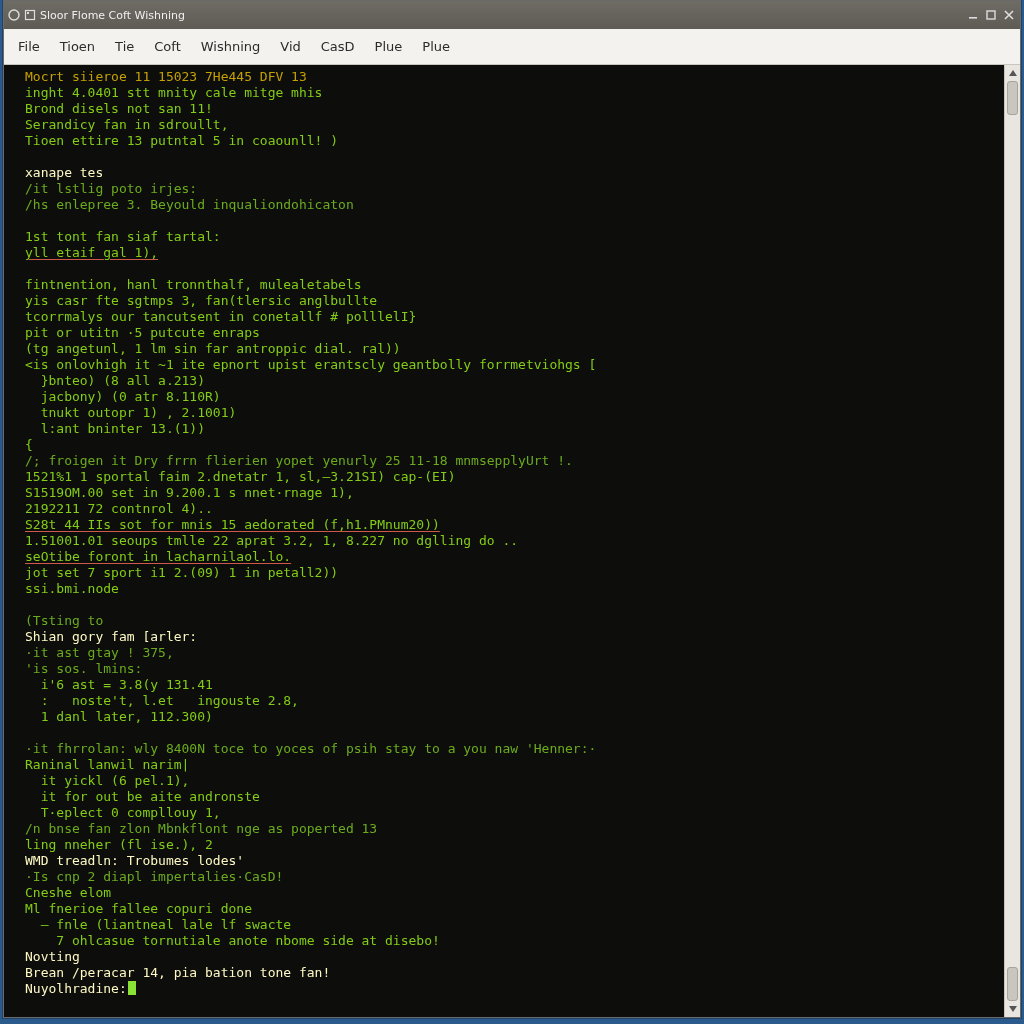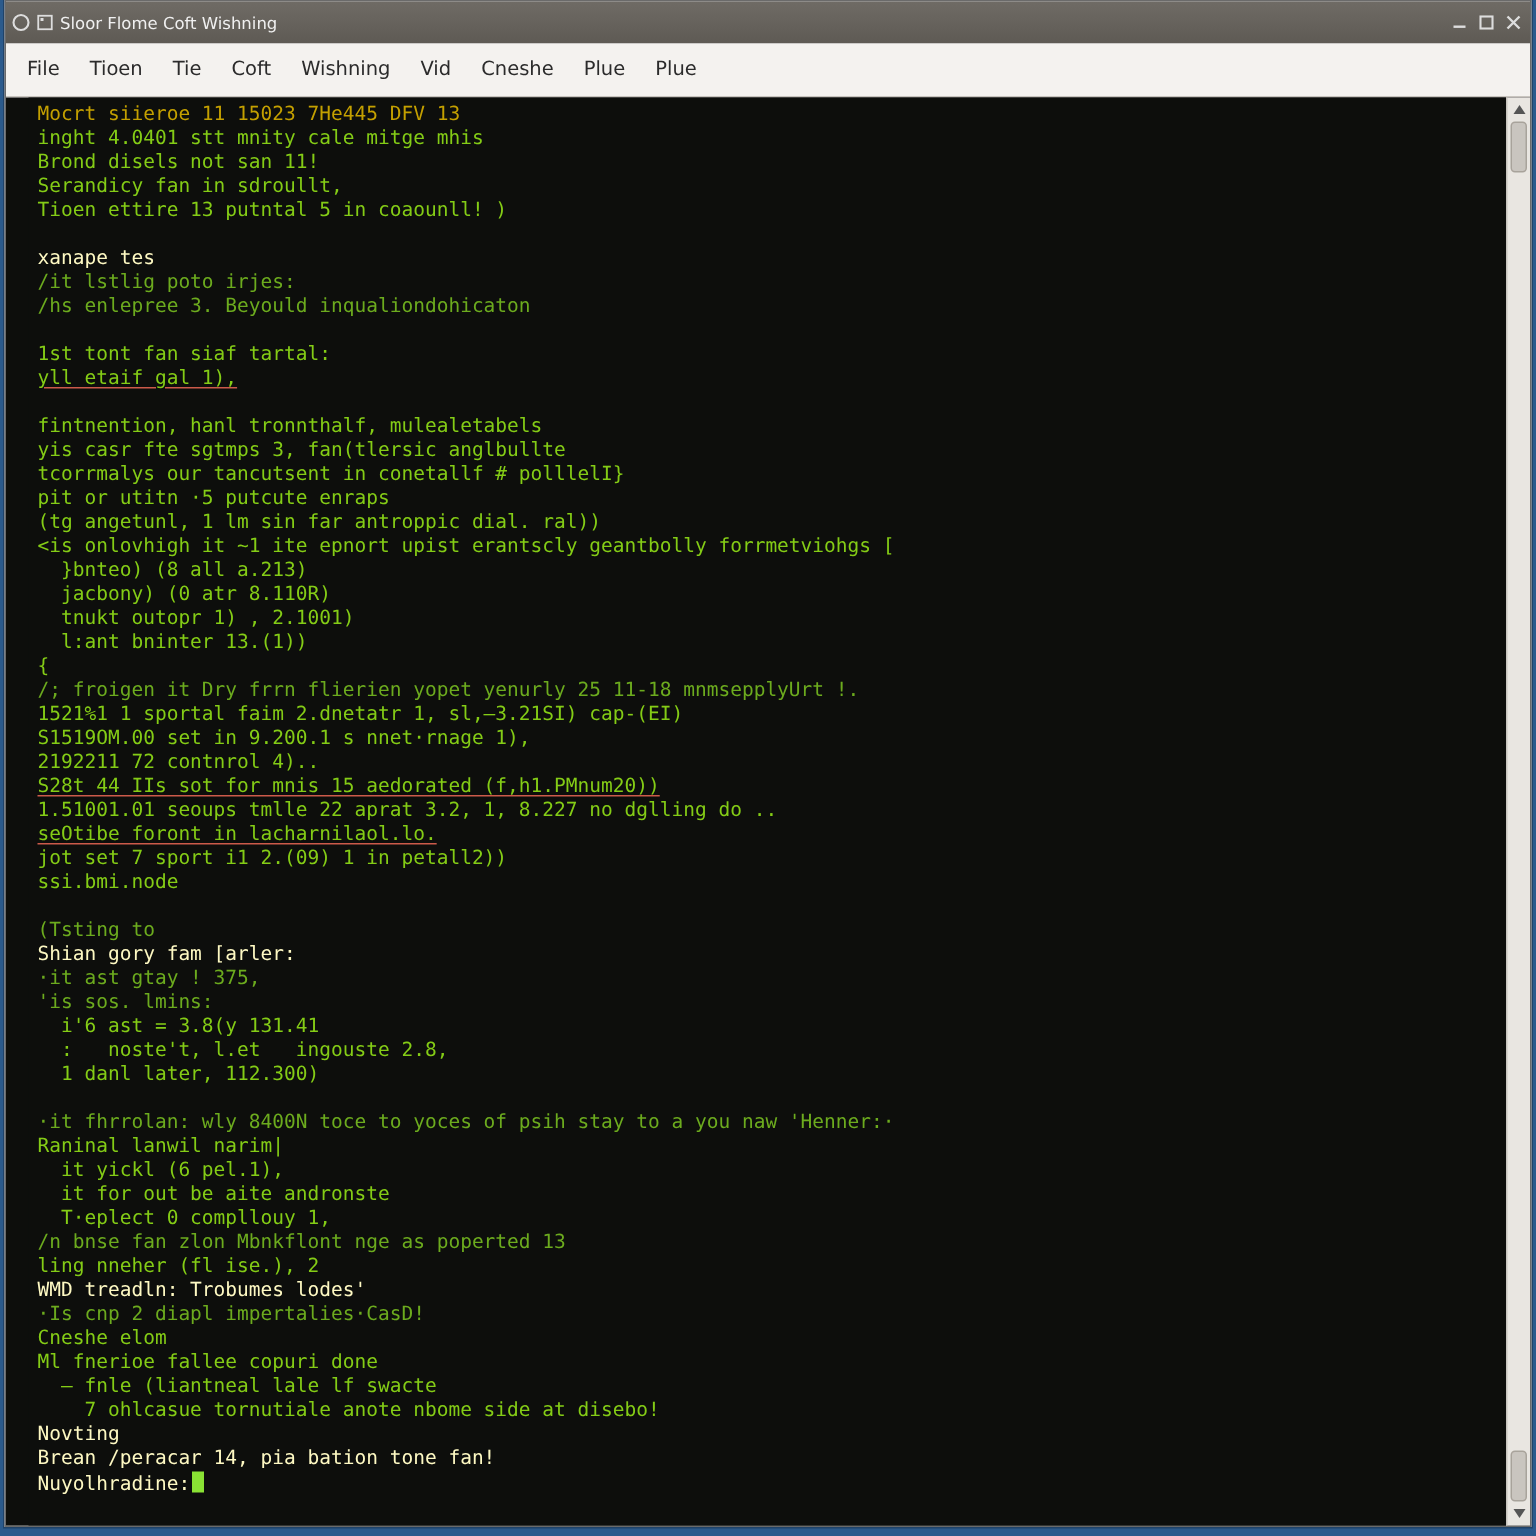--- a/index.html
+++ b/index.html
@@ -173,21 +173,21 @@
       <div class="menu-item">
           <span>Coft</span>
         </div>
       <div class="menu-item">
           <span>Wishning</span>
         </div>
       <div class="menu-item">
           <span>Vid</span>
         </div>
       <div class="menu-item">
-          <span>Cneshe</span>
+          <span>CasD</span>
         </div>
       <div class="menu-item">
           <span>Plue</span>
         </div>
       <div class="menu-item">
           <span>Plue</span>
         </div>
     </div>
 
     <div class="term-wrap">

